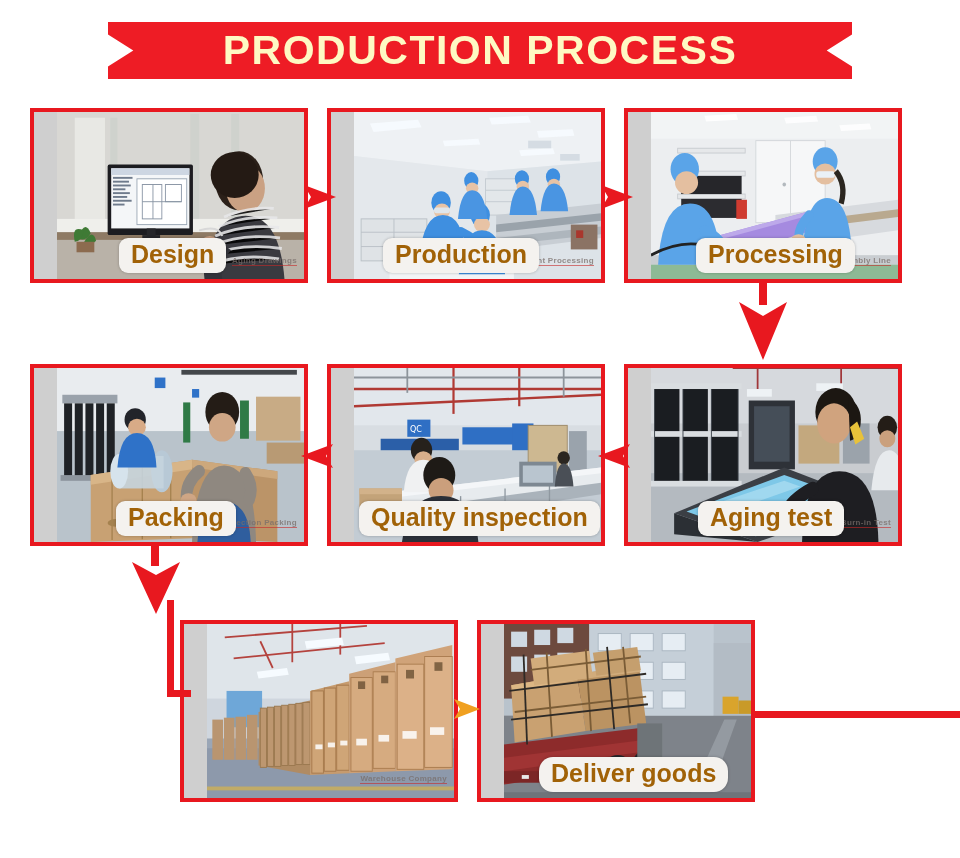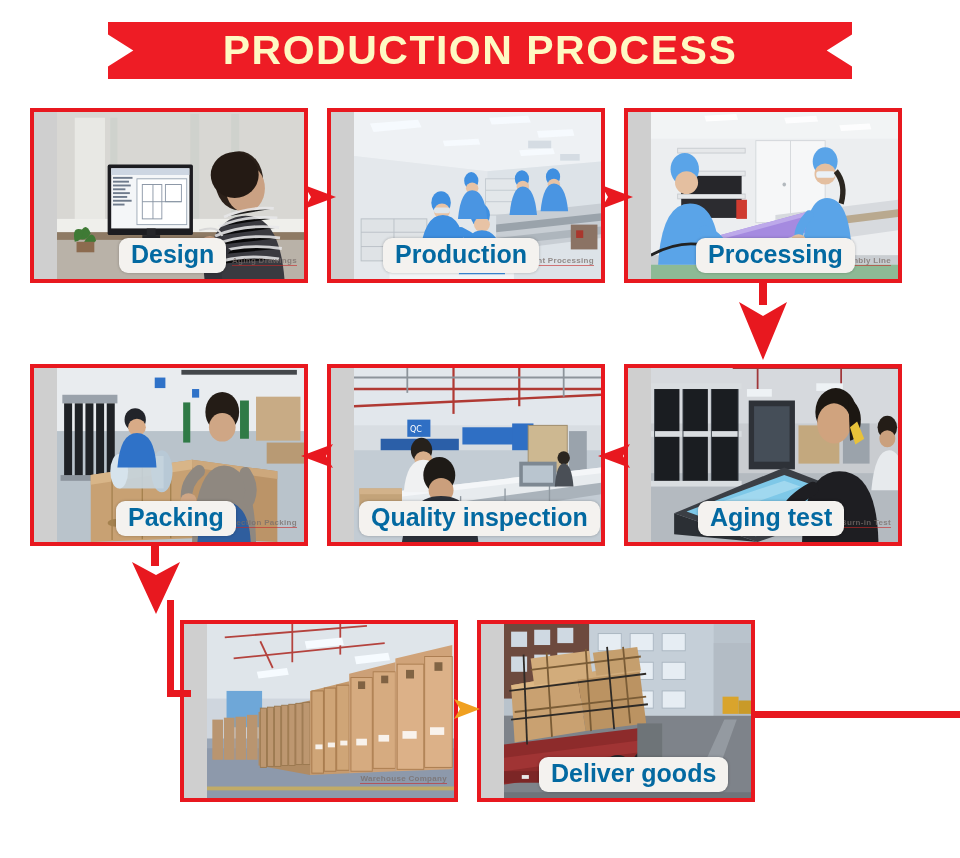--- a/index.html
+++ b/index.html
@@ -57,21 +57,21 @@
     padding-left: 23px;
   }
   .scene svg { display: block; width: 100%; height: 100%; }
 
   .pill {
     position: absolute;
     bottom: 6px;
     background: #f4f2ef;
     border-radius: 9px;
     padding: 2px 12px 4px 12px;
-    color: #0369a1;
+    color: #a16207;
     font-weight: bold;
     line-height: 1.15;
     white-space: nowrap;
     box-shadow: 0 0 3px rgba(0,0,0,.25);
     z-index: 5;
   }
   .wm {
     position: absolute;
     bottom: 12px;
     font-size: 8px;
@@ -629,21 +629,21 @@
       <ellipse cx="160" cy="146" rx="6" ry="6" fill="#6c7176"></ellipse>
       <rect x="150" y="104" width="28" height="36" fill="#6e7478"></rect>
       <rect x="0" y="154" width="130" height="12" fill="#7c2626"></rect>
       <g fill="#e8e8e8">
         <rect x="20" y="158" width="8" height="4"></rect>
           <rect x="52" y="156" width="8" height="4"></rect>
         <rect x="84" y="154" width="8" height="4"></rect>
       </g>
     </svg>
   </div>
-  <div class="pill" style="left:58px; font-size:25px;">Deliver goods</div>
+  <div class="pill" style="left:58px; font-size:25px;border-radius:14px;">Deliver goods</div>
 </div>
 
 <div class="arrow-r" style="left:302px; top:179px; width:36px; height:36px;">
   <svg width="36" height="36" viewBox="0 0 36 36">
     <polygon points="2,6 34,18 2,30 9,18" fill="#e8181f"></polygon>
   </svg>
 </div>
 
 <div class="arrow-r" style="left:599px; top:179px; width:36px; height:36px;">
   <svg width="36" height="36" viewBox="0 0 36 36">

